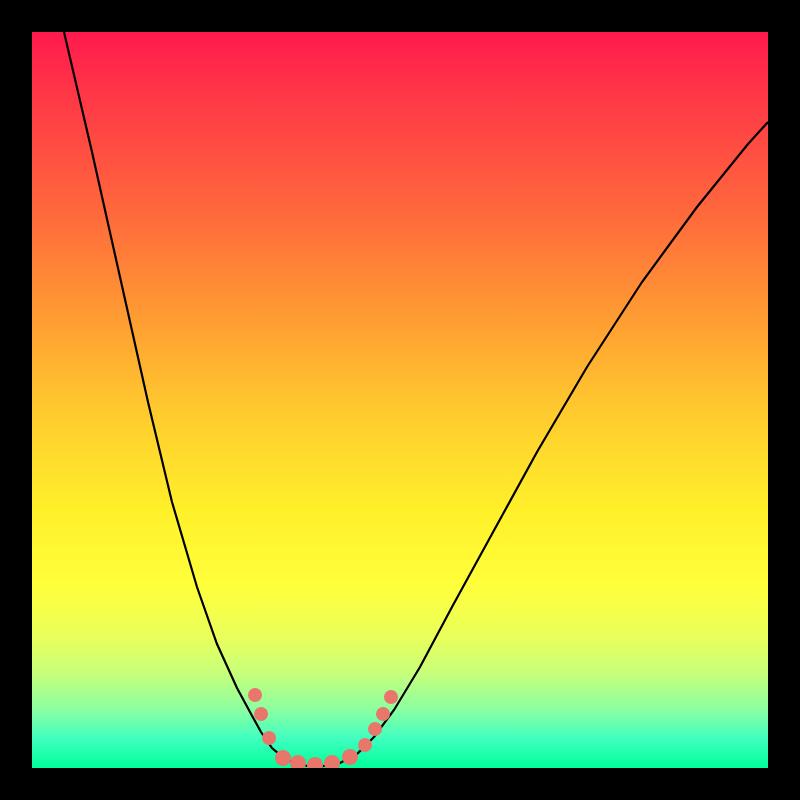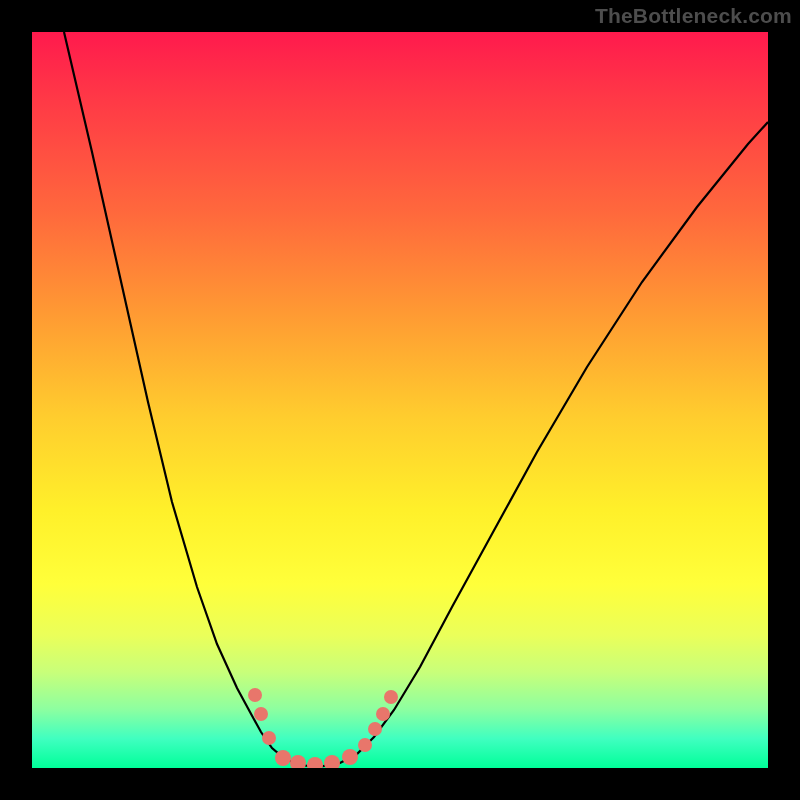--- a/index.html
+++ b/index.html
@@ -87,14 +87,13 @@
           <circle cx="283" cy="733" r="8" class="dot"></circle>
           <circle cx="300" cy="731" r="8" class="dot"></circle>
           <circle cx="318" cy="725" r="8" class="dot"></circle>
           <circle cx="333" cy="713" r="7" class="dot"></circle>
           <circle cx="343" cy="697" r="7" class="dot"></circle>
           <circle cx="351" cy="682" r="7" class="dot"></circle>
           <circle cx="359" cy="665" r="7" class="dot"></circle>
         </g>
     </svg>
   </div>
-  <div class="watermark">TheBottleneck.com</div>
 </div>
 
 </body></html>

